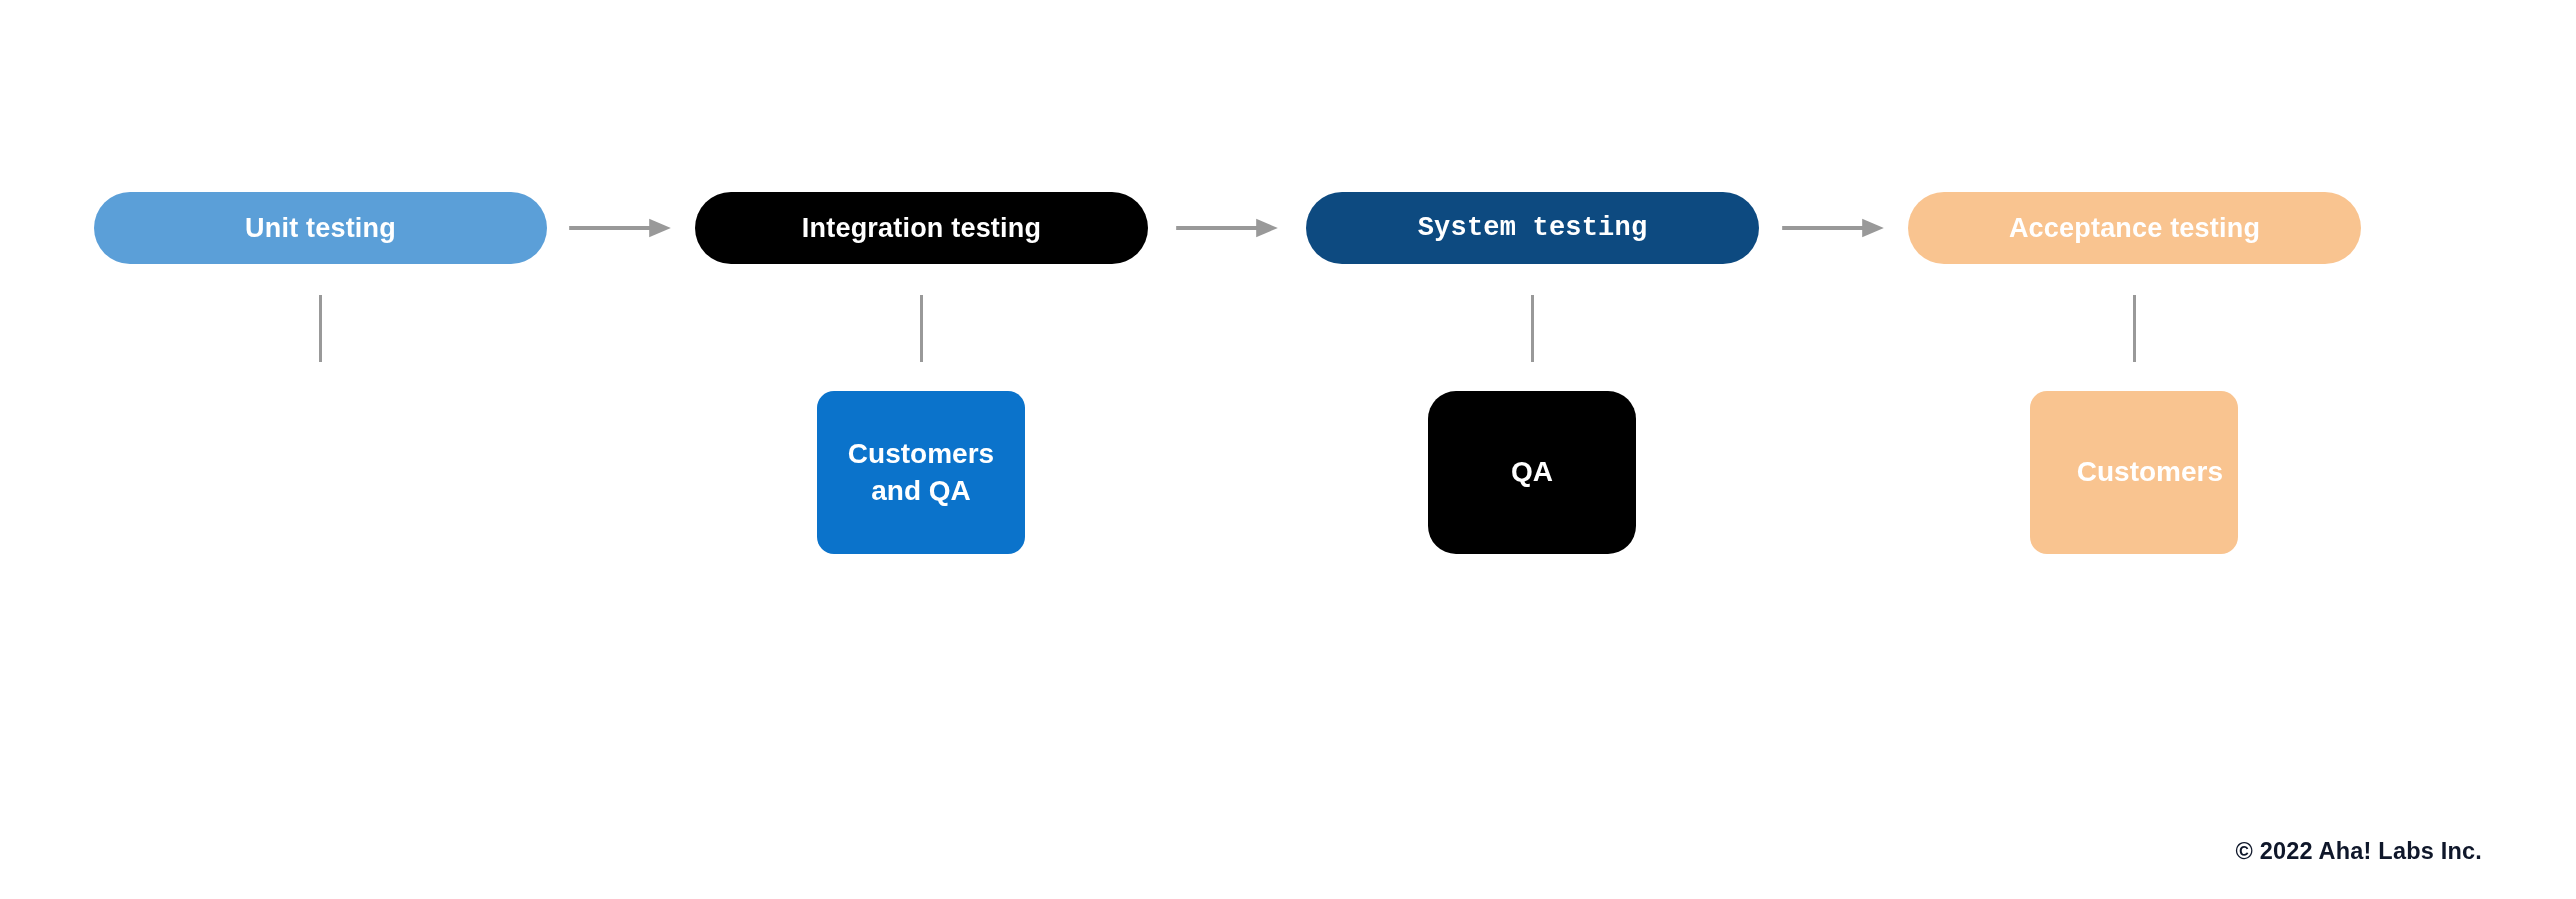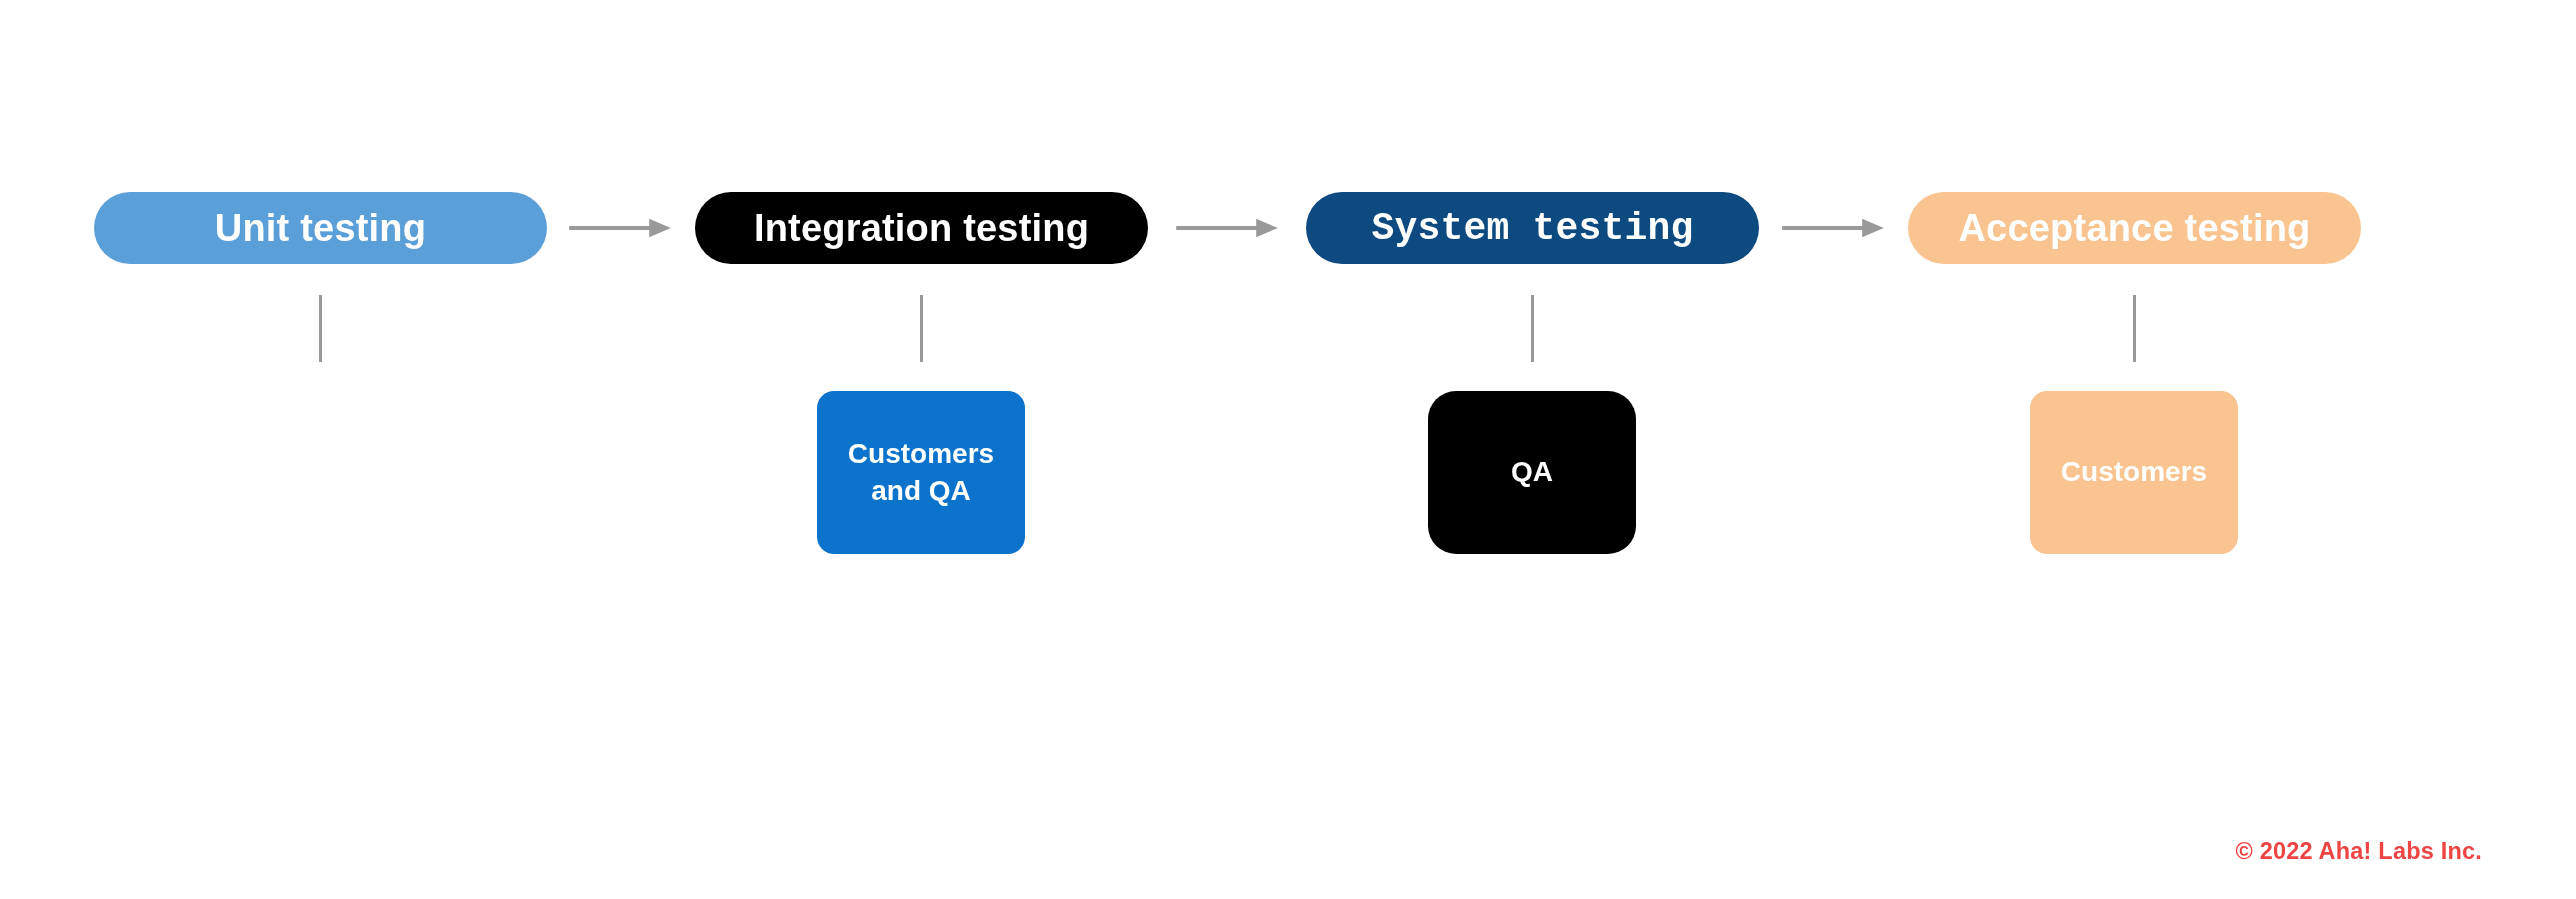--- a/index.html
+++ b/index.html
@@ -29,21 +29,21 @@
     position: absolute;
     top: 0;
     left: 0;
     width: 453px;
     height: 72px;
     border-radius: 36px;
     display: flex;
     align-items: center;
     justify-content: center;
     color: #ffffff;
-    font-size: 38px;
+    font-size: 27px;
     font-weight: 700;
     letter-spacing: 0.2px;
   }
   .connector-line {
     position: absolute;
     top: 103px;
     left: 225px;
     width: 3.4px;
     height: 67px;
     background: #999999;
@@ -129,21 +129,21 @@
   <svg class="arrow arrow-3" viewBox="0 0 122 24">
     <line x1="0" y1="12" x2="98" y2="12" stroke="#999999" stroke-width="5"></line>
     <polygon points="96,1 122,12 96,23" fill="#999999"></polygon>
   </svg>
 
   <div class="stage stage-4">
     <div class="pill" style="background-color: rgb(249, 196, 144);">
       <span>Acceptance testing</span>
     </div>
     <div class="connector-line" style="background-color: rgb(153, 153, 153);"></div>
-    <div class="actor-box" style="background-color: rgb(249, 196, 144);">
+    <div class="actor-box" style="background-color: rgb(249, 196, 144); justify-content: flex-end;">
       <span>Customers</span>
     </div>
   </div>
 
-  <div class="footer-copyright" style="color: #ef4444;">© 2022 Aha! Labs Inc.</div>
+  <div class="footer-copyright" style="color: #0f172a;">© 2022 Aha! Labs Inc.</div>
 
 </div>
 
 
 </body></html>

